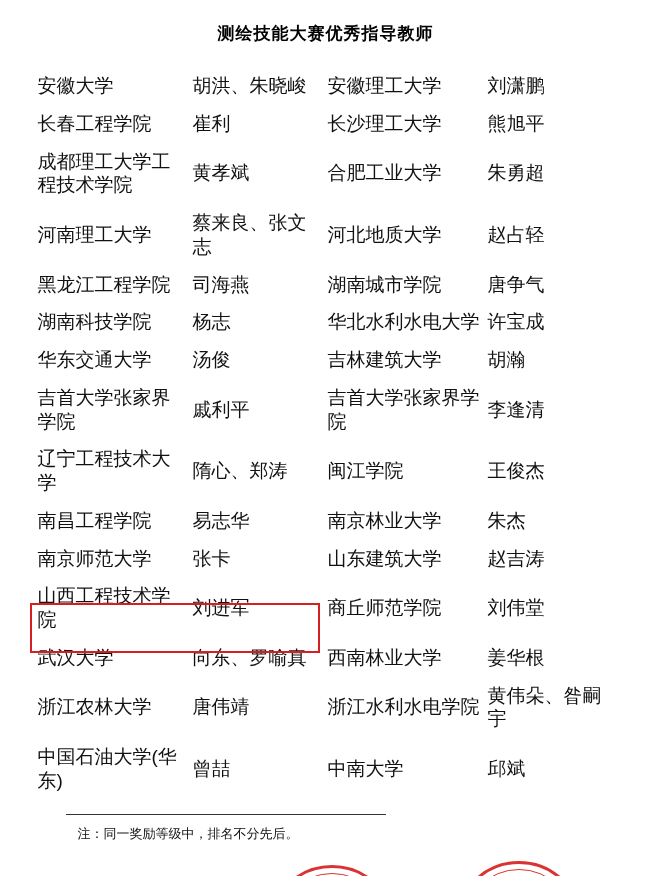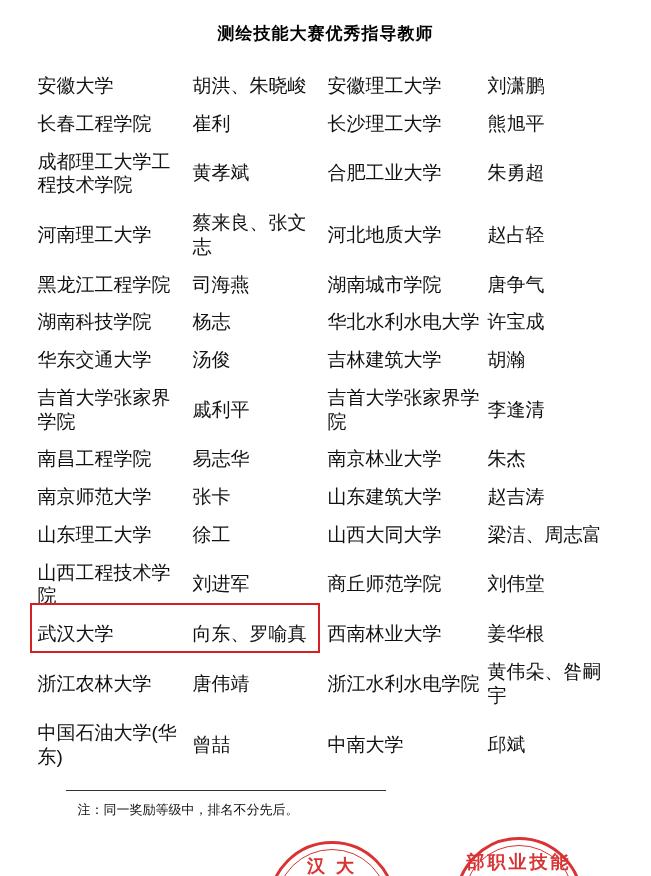--- a/index.html
+++ b/index.html
@@ -181,36 +181,36 @@
           <td class="school-b">吉林建筑大学</td>
           <td class="name-b">胡瀚</td>
         </tr>
         <tr>
           <td class="school-a">吉首大学张家界学院</td>
           <td class="name-a">戚利平</td>
           <td class="school-b">吉首大学张家界学院</td>
           <td class="name-b">李逢清</td>
         </tr>
         <tr>
+          <td class="school-a">辽宁工程技术大学</td>
+          <td class="name-a">隋心、郑涛</td>
+          <td class="school-b">闽江学院</td>
+          <td class="name-b">王俊杰</td>
+        </tr>
+        <tr>
           <td class="school-a">南昌工程学院</td>
           <td class="name-a">易志华</td>
           <td class="school-b">南京林业大学</td>
           <td class="name-b">朱杰</td>
         </tr>
         <tr>
           <td class="school-a">南京师范大学</td>
           <td class="name-a">张卡</td>
           <td class="school-b">山东建筑大学</td>
           <td class="name-b">赵吉涛</td>
-        </tr>
-        <tr>
-          <td class="school-a">山东理工大学</td>
-          <td class="name-a">徐工</td>
-          <td class="school-b">山西大同大学</td>
-          <td class="name-b">梁洁、周志富</td>
         </tr>
         <tr>
           <td class="school-a">山西工程技术学院</td>
           <td class="name-a">刘进军</td>
           <td class="school-b">商丘师范学院</td>
           <td class="name-b">刘伟堂</td>
         </tr>
         <tr>
           <td class="school-a">武汉大学</td>
           <td class="name-a">向东、罗喻真</td>

